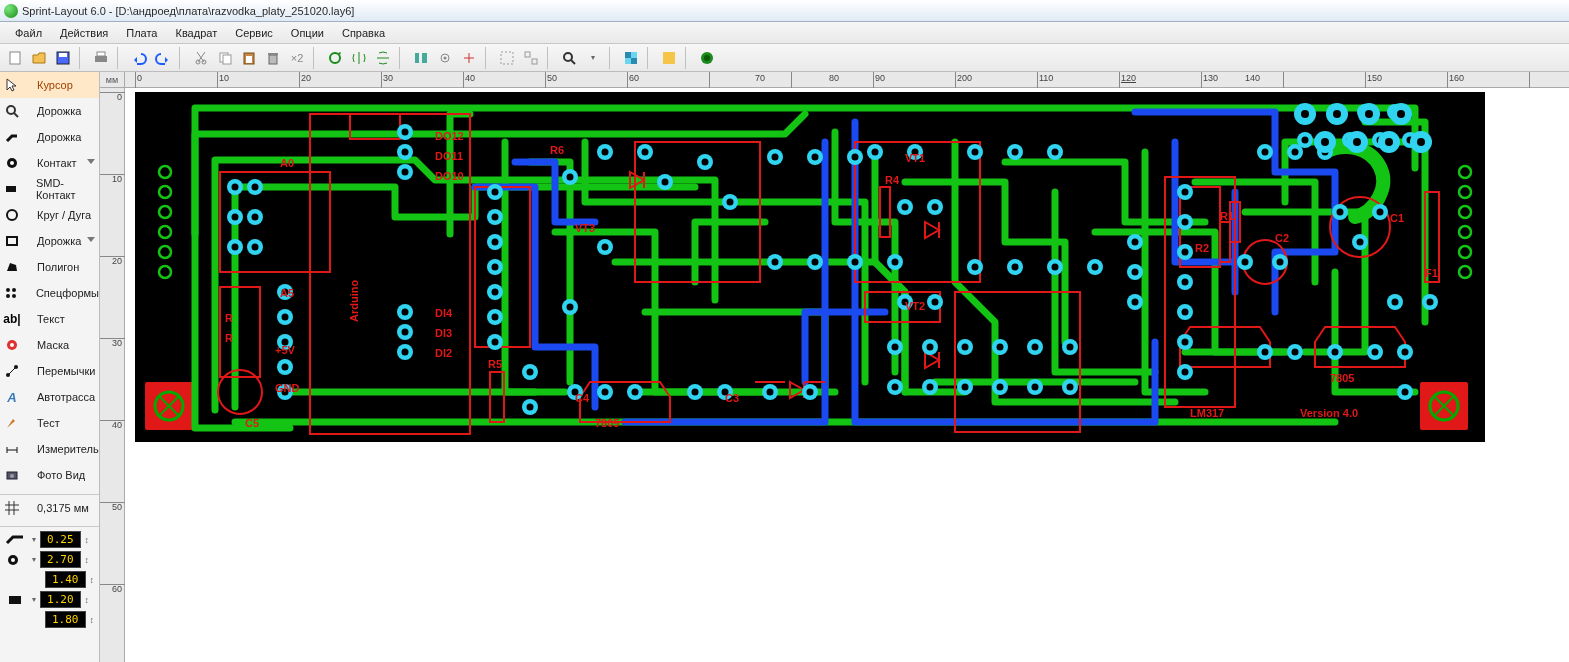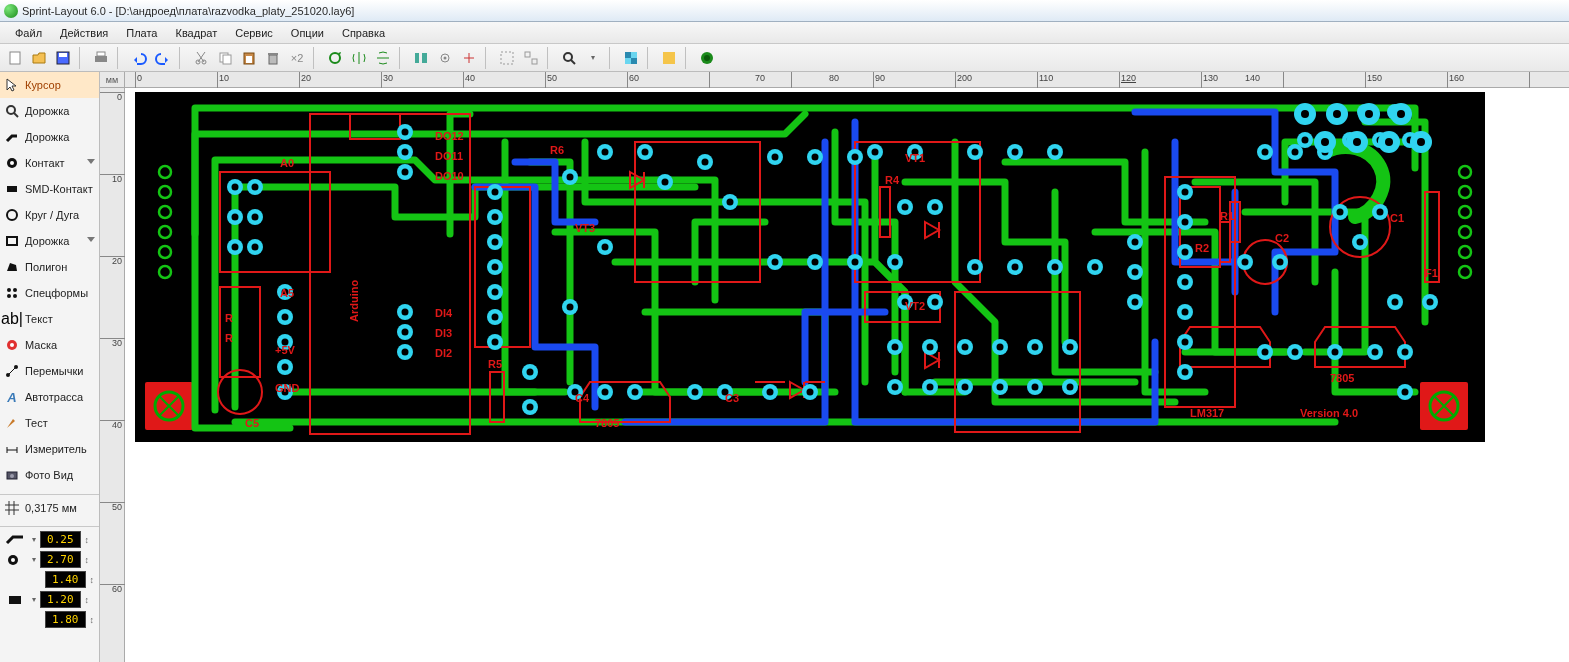--- a/index.html
+++ b/index.html
@@ -7,21 +7,21 @@
 .titlebar{height:22px;background:linear-gradient(#fff,#dfeaf5);border-bottom:1px solid #a0b0c0;display:flex;align-items:center;padding-left:4px;gap:4px}
 .titlebar .orb{width:14px;height:14px;border-radius:50%;background:radial-gradient(circle at 30% 30%,#7be87b,#1a8a1a)}
 .titlebar .title{color:#2a2a2a}
 .menubar{height:22px;background:linear-gradient(#f7f7f7,#e9e9e9);border-bottom:1px solid #c8c8c8;display:flex;align-items:center;padding-left:6px;gap:0}
 .menubar .mitem{padding:2px 9px;color:#222;cursor:default}
 .toolbar{height:28px;background:linear-gradient(#f7f7f7,#e9e9e9);border-bottom:1px solid #bcbcbc;display:flex;align-items:center;padding-left:4px;gap:2px}
 .tb-btn{width:22px;height:22px;display:flex;align-items:center;justify-content:center;border:1px solid transparent;border-radius:2px}
 .tb-sep{width:6px;height:22px;border-left:1px solid #c0c0c0;margin:0 3px}
 .workspace{display:flex;height:590px}
 .leftpanel{width:100px;background:#f4f4f4;border-right:1px solid #bcbcbc;display:flex;flex-direction:column}
-.tool-row{height:26px;display:flex;align-items:center;padding-left:4px;gap:5px;cursor:default;position:relative}
+.tool-row{height:26px;display:flex;align-items:center;padding-left:4px;gap:17px;cursor:default;position:relative}
 .tool-row.sel{background:#ffe8c8}
 .tool-row .ic{width:16px;height:16px;display:flex;align-items:center;justify-content:center}
 .tool-row .lbl{font-size:11px;color:#222}
 .tool-row.sel .lbl{color:#a04000}
 .tool-row .dd{position:absolute;right:4px;top:9px;width:0;height:0;border-left:4px solid transparent;border-right:4px solid transparent;border-top:5px solid #777}
 .bottomparams{padding:4px 4px;border-top:1px solid #c8c8c8;margin-top:6px}
 .param-row{display:flex;align-items:center;gap:4px;margin-bottom:3px}
 .param-ic{width:24px;height:16px;display:flex;align-items:center;justify-content:center}
 .param-val{background:#000;color:#ffd400;font-family:Consolas,monospace;font-size:11px;padding:1px 6px;min-width:38px;text-align:right;border:1px solid #444}
 .canvaswrap{flex:1;position:relative;background:#fff;overflow:hidden}
@@ -276,21 +276,21 @@
             <circle cx="4" cy="4" r="2" fill="#111"></circle>
             <circle cx="10" cy="4" r="2" fill="#111"></circle>
             <circle cx="4" cy="10" r="2" fill="#111"></circle>
             <circle cx="10" cy="10" r="2" fill="#111"></circle>
           </svg>
         </span>
         <span class="lbl">Спецформы</span>
       </div>
     <div class="tool-row">
         <span class="ic">
-          <span style="font-weight:normal;font-size:16px">ab|</span>
+          <span style="font-weight:bold;font-size:12px">ab|</span>
         </span>
         <span class="lbl">Текст</span>
       </div>
     <div class="tool-row">
         <span class="ic">
           <svg width="14" height="14">
             <circle cx="7" cy="7" r="5" fill="#e03030"></circle>
             <circle cx="7" cy="7" r="2" fill="#fff"></circle>
           </svg>
         </span>

